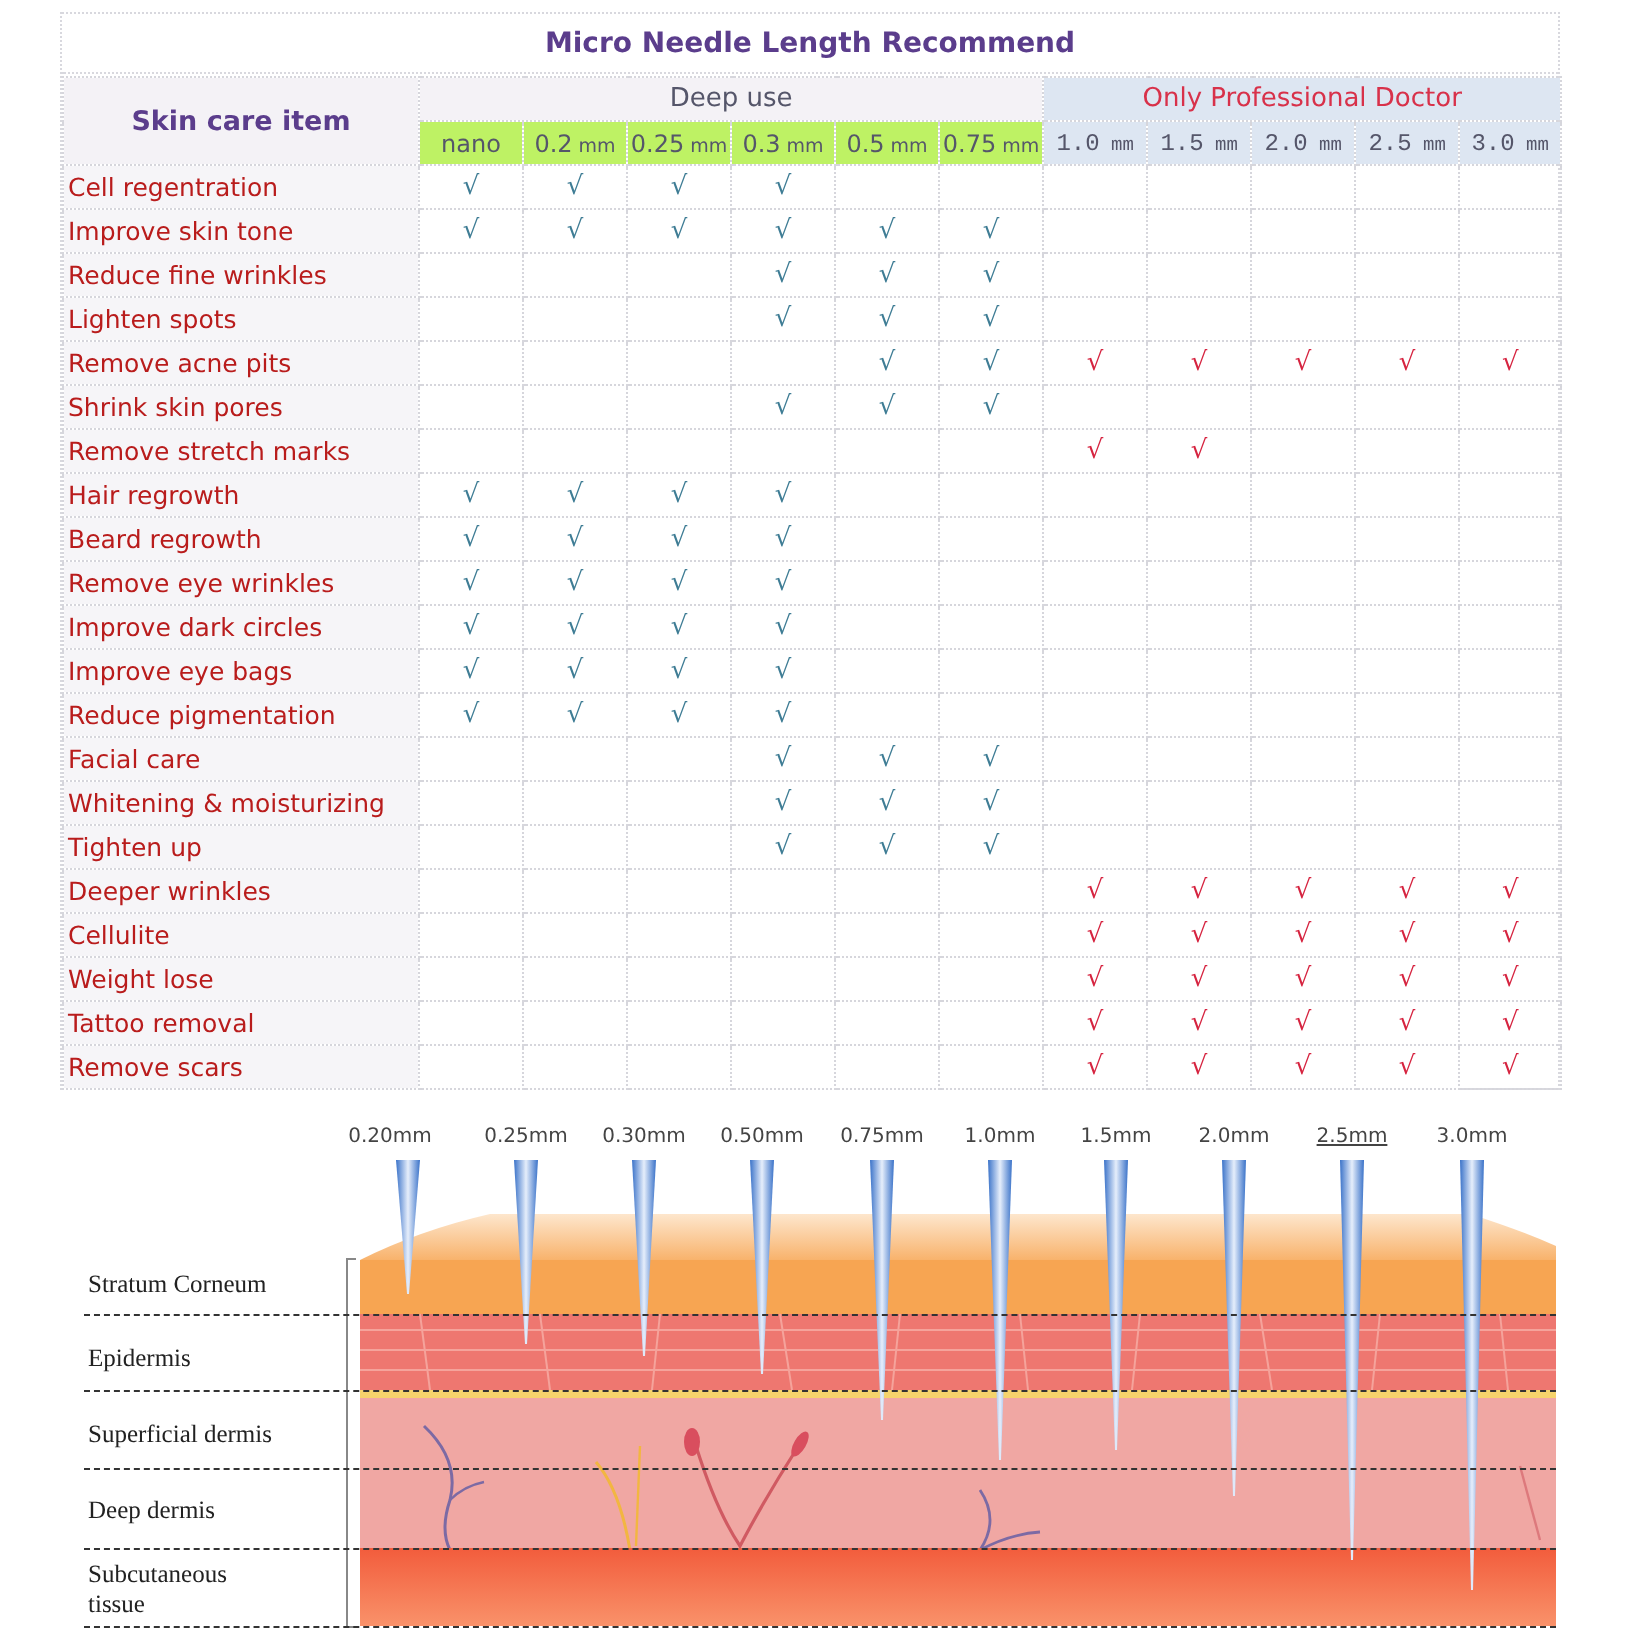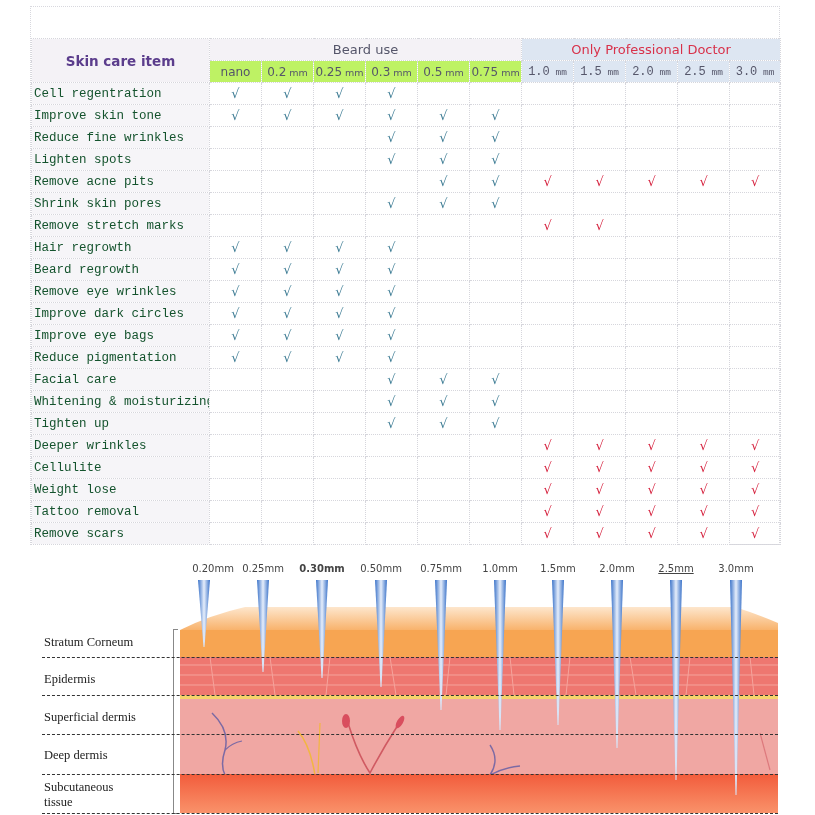--- a/index.html
+++ b/index.html
@@ -26,23 +26,22 @@
   }
   .hdr-item {
     background: #f4f2f6; color: #5b3d8c; font-weight: bold !important; font-size: 13.5px;
   }
   .hdr-group-home { background: #f4f2f6; color: #55566a; font-size: 13px; }
   .hdr-group-pro  { background: #dde6f2; color: #d8314a; font-size: 13px; }
   .hdr-size-home  { background: #bef264; color: #55566a; font-size: 12px; }
   .hdr-size-pro   { background: #dde6f2; color: #55566a; font-size: 12px; font-family: Liberation Mono, monospace; }
   .hdr-size-home .u, .hdr-size-pro .u { font-size: 9.5px; }
   td.item {
-    text-align: left !important; padding-left: 2px !important; color: #14532d; font-size: 12.5px;
+    text-align: left !important; padding-left: 2px !important; color: #b91c1c; font-size: 12.5px;
     background: #f6f5f8;
-    font-family: Liberation Mono, monospace;
   }
   td.mark { font-size: 13px; font-weight: bold; }
   td.mark.home { color: #3f7d95; }
   td.mark.pro  { color: #d62440; }
 
   .diagram {
     position: absolute; left: 30px; top: 545px; width: 750px; height: 270px;
   }
   .needle-label {
     position: absolute; top: 18px; font-size: 10px; color: #444; width: 60px; text-align: center;
@@ -55,39 +54,40 @@
     border-left: 1px solid #888; border-top: 1px solid #888; border-bottom: 1px solid #888;
   }
   .dash {
     position: absolute; left: 12px; width: 736px; height: 0; border-top: 1px dashed #333;
   }
 </style>
 </head>
 <body>
 
 <div class="table-wrap">
+  <div class="title">Micro Needle Length Recommend</div>
   <table class="grid">
     <colgroup>
       <col style="width:178px">
       <col style="width:52px">
         <col style="width:52px">
         <col style="width:52px">
       <col style="width:52px">
         <col style="width:52px">
         <col style="width:52px">
       <col style="width:52px">
         <col style="width:52px">
         <col style="width:52px">
       <col style="width:52px">
         <col style="width:51px">
     </colgroup>
     <thead id="thead">
         <tr>
           <th rowspan="2" class="hdr-item" style="height: 44px;">Skin care item</th>
-          <th colspan="6" class="hdr-group-home">Beard use</th>
+          <th colspan="6" class="hdr-group-home">Deep use</th>
           <th colspan="5" class="hdr-group-pro">Only Professional Doctor</th>
         </tr>
         <tr>
           <th class="hdr-size-home"><span>nano</span></th>
           <th class="hdr-size-home"><span>0.2</span><span class="u"> mm</span></th>
           <th class="hdr-size-home"><span>0.25</span><span class="u"> mm</span></th>
           <th class="hdr-size-home"><span>0.3</span><span class="u"> mm</span></th>
           <th class="hdr-size-home"><span>0.5</span><span class="u"> mm</span></th>
           <th class="hdr-size-home"><span>0.75</span><span class="u"> mm</span></th>
           <th class="hdr-size-pro"><span>1.0</span><span class="u"> mm</span></th>
@@ -464,23 +464,23 @@
   </svg>
 
   <div class="bracket"></div>
   <div class="dash" style="top:112px"></div>
   <div class="dash" style="top:150px"></div>
   <div class="dash" style="top:189px"></div>
   <div class="dash" style="top:229px"></div>
   <div class="dash" style="top:268px"></div>
 
   <div id="needleLabels">
-      <div class="needle-label" style="left: 153px;">0.20mm</div>
+      <div class="needle-label" style="left: 135px;">0.20mm</div>
       <div class="needle-label" style="left: 203px;">0.25mm</div>
-      <div class="needle-label" style="left: 262px; font-weight: bold;">0.30mm</div>
+      <div class="needle-label" style="left: 262px;">0.30mm</div>
       <div class="needle-label" style="left: 321px;">0.50mm</div>
       <div class="needle-label" style="left: 381px;">0.75mm</div>
       <div class="needle-label" style="left: 440px;">1.0mm</div>
       <div class="needle-label" style="left: 498px;">1.5mm</div>
       <div class="needle-label" style="left: 557px;">2.0mm</div>
       <div class="needle-label" style="left: 616px; text-decoration: underline;">2.5mm</div>
       <div class="needle-label" style="left: 676px;">3.0mm</div>
     </div>
   <div id="layerLabels">
       <div class="layer-label" style="top: 90px; white-space: pre-line;">Stratum Corneum</div>

